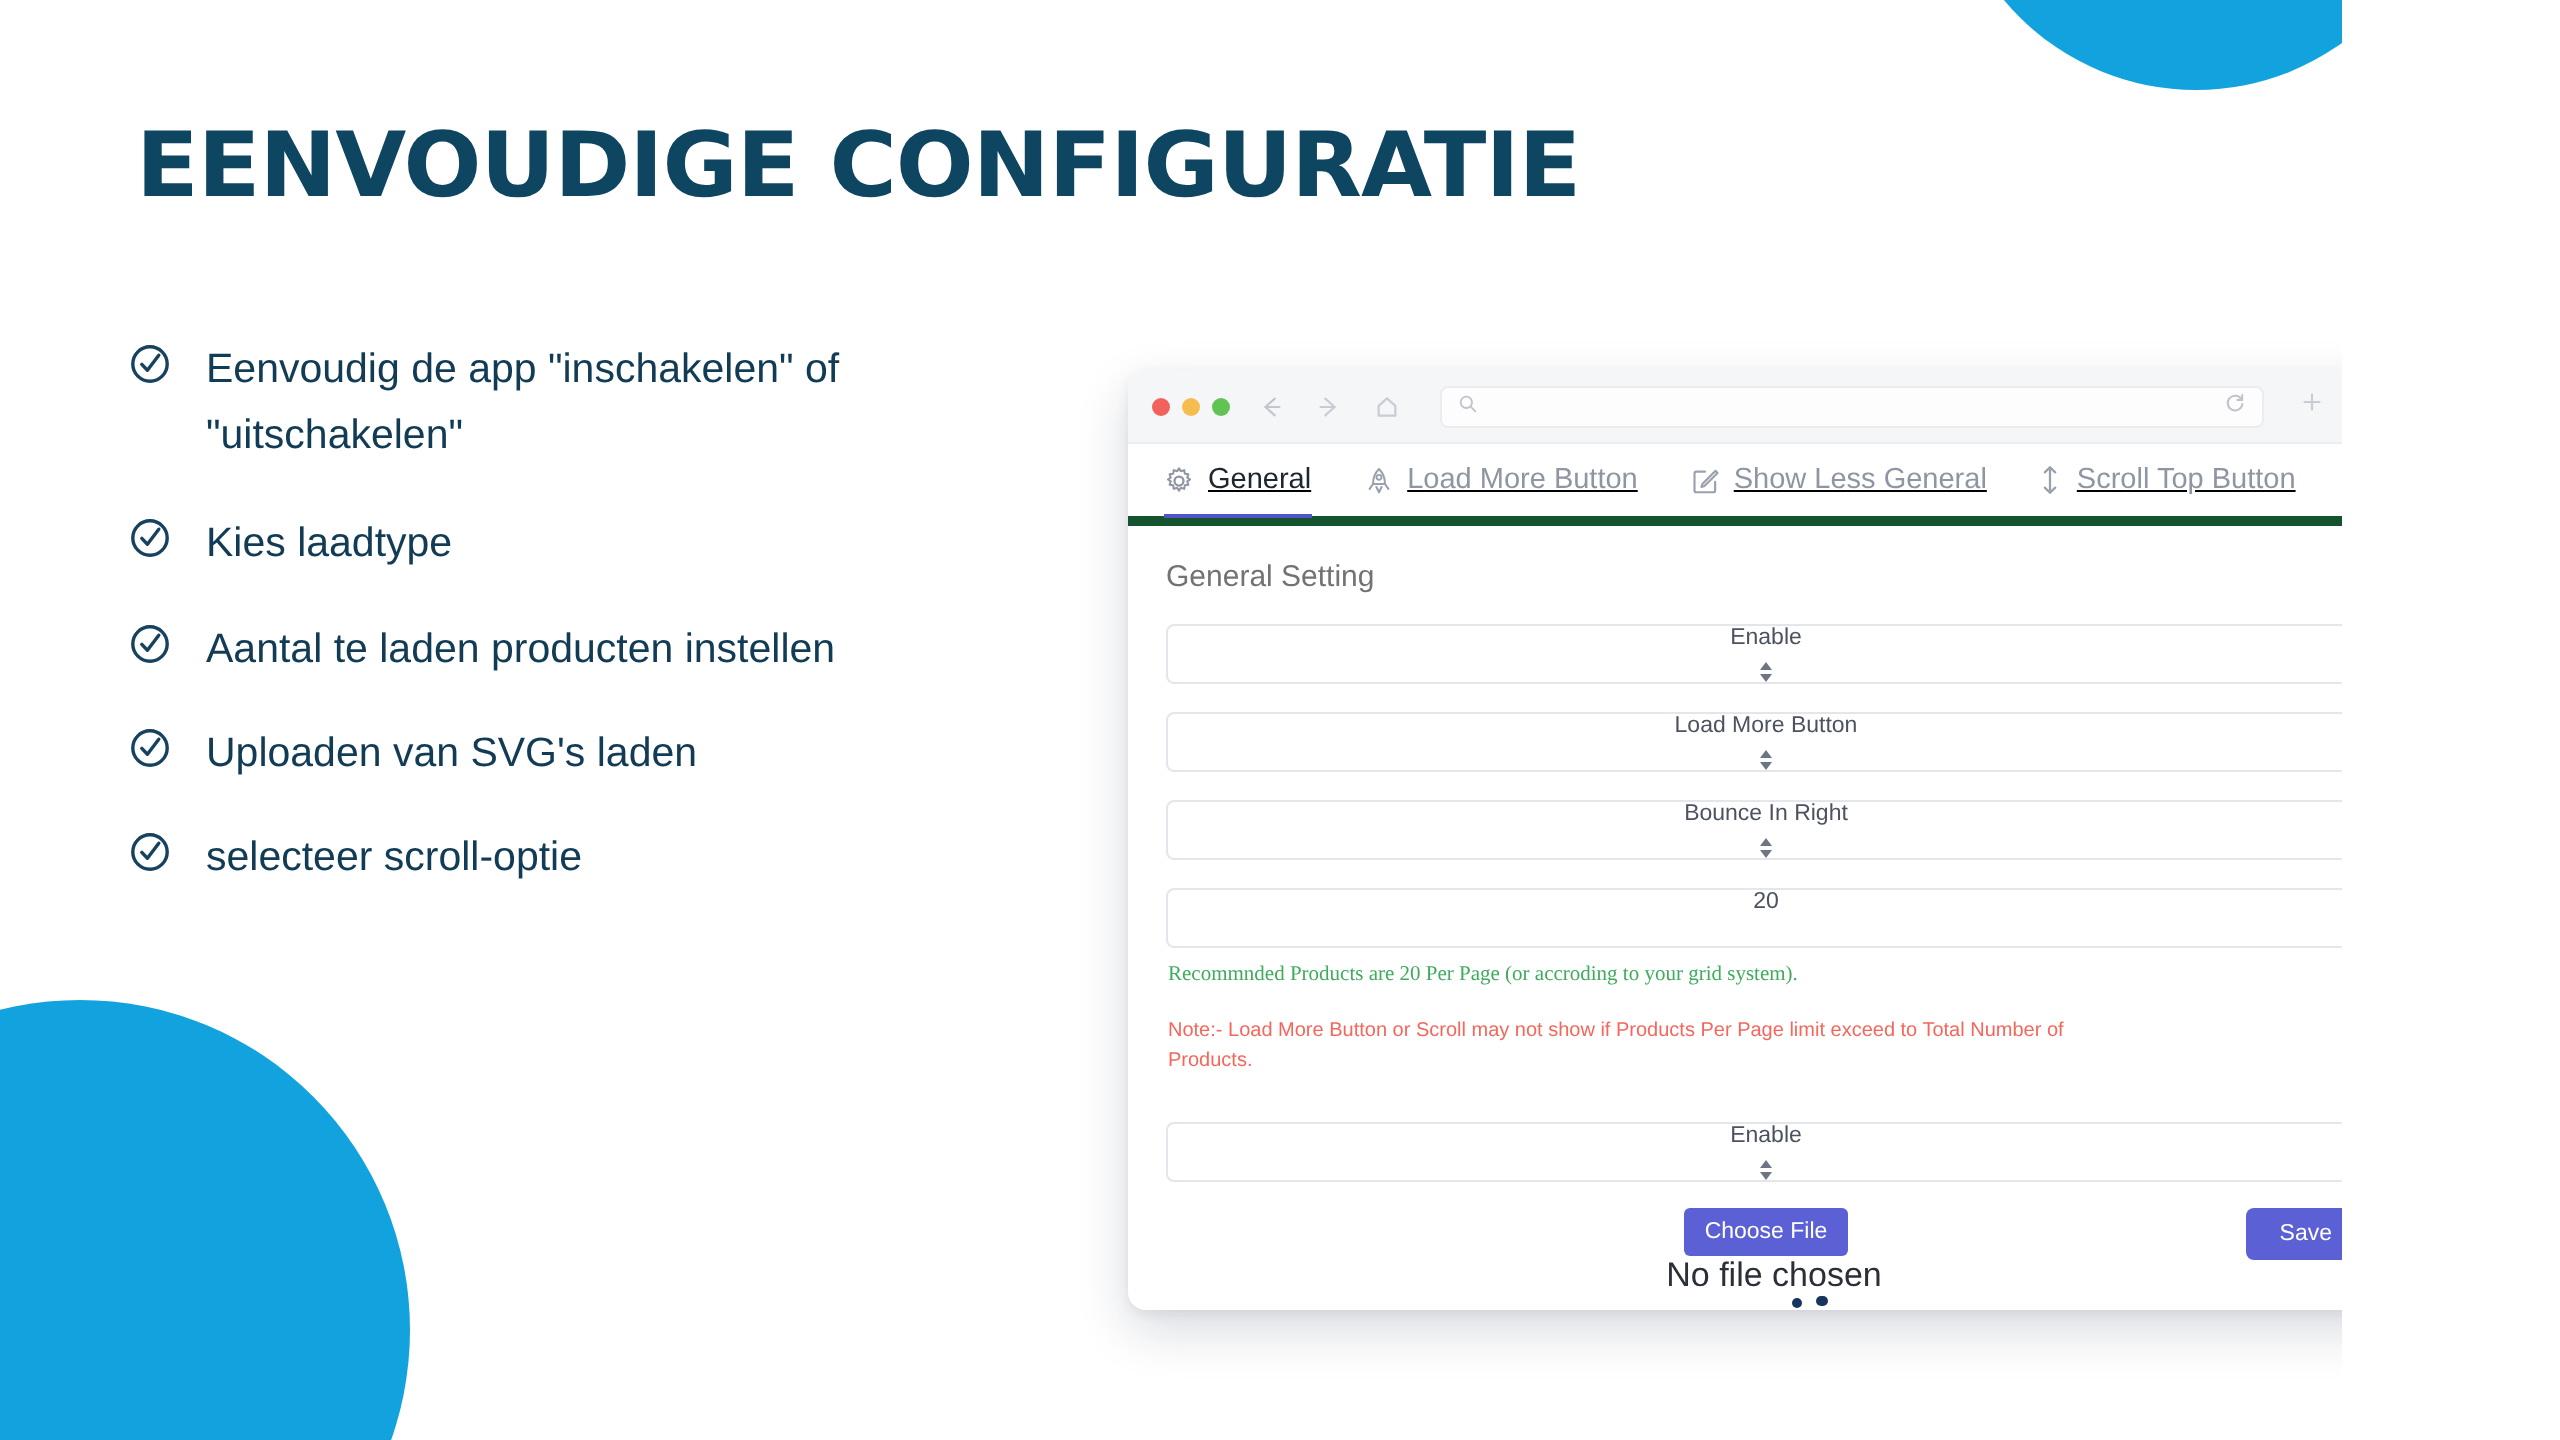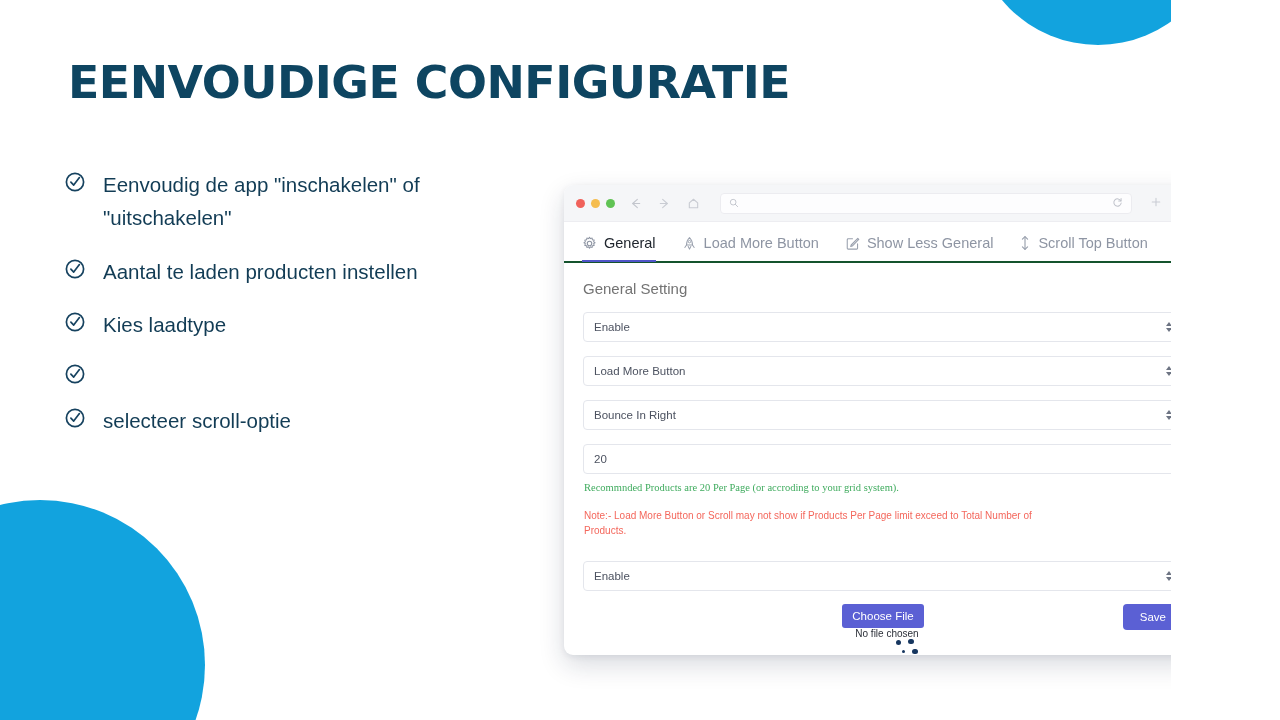--- a/index.html
+++ b/index.html
@@ -59,40 +59,40 @@
     border-radius: 4px; display: flex; align-items: center;
     padding: 0 8px; max-width: 528px;
   }
   .omni-val { flex: 1; font-size: 10px; color: #b9bcc4; padding-left: 6px; }
   .chrome-right { display: flex; align-items: center; gap: 15px; color: #c9ccd3; margin-left: 18px; }
 
   
   .tabs {
     display: flex; align-items: flex-end; gap: 26px;
     padding: 10px 18px 0 18px; height: 41px;
-    border-bottom: 2px solid #14532d; background: #fff;
+    border-bottom: 5px solid #14532d; background: #fff; text-decoration: underline;
   }
   .tab {
     display: flex; align-items: center; gap: 7px;
     font-size: 14.5px; color: #8e95a3; padding-bottom: 9px;
     border-bottom: 2.5px solid transparent; position: relative; top: 1px;
     cursor: pointer; white-space: nowrap;
   }
   .tab.active { color: #20262e; border-bottom-color: #4f54c8; }
   .tab svg { display: block; flex: 0 0 auto; }
 
   
   .body { padding: 17px 19px 0 19px; }
   .sect-title { font-size: 15px; color: #737373; margin-bottom: 15px; }
 
   .field {
     width: 100%; height: 30px; border: 1px solid #e4e6ec; border-radius: 4px;
     background: #fff; display: flex; align-items: center;
     padding: 0 10px; margin-bottom: 14px; position: relative;
-    font-size: 11.5px; color: #4c5260; cursor: pointer;
+    font-size: 11.5px; color: #4c5260; cursor: pointer; flex-direction: column;
   }
   .field .val { flex: 1; }
   .stepper { display: flex; flex-direction: column; align-items: center; gap: 2px; }
   .stepper i {
     display: block; width: 0; height: 0;
     border-left: 3.5px solid transparent; border-right: 3.5px solid transparent;
   }
   .stepper i.up { border-bottom: 4px solid #6d7483; }
   .stepper i.dn { border-top: 4px solid #6d7483; }
 
@@ -105,21 +105,21 @@
   }
 
   .footer-row {
     display: flex; align-items: center; margin-top: 2px; position: relative; flex-direction: column;
   }
   .choose-file {
     background: #5b60d4; color: #fff; font-size: 11.5px;
     padding: 6px 10px; border-radius: 3px; border: none; cursor: pointer;
     font-family: "Liberation Sans", sans-serif;
   }
-  .no-file { font-size: 10px; color: #2b2f38; margin-left: 8px; }
+  .no-file { font-size: 17px; color: #2b2f38; margin-left: 8px; }
   .spinner {
     margin-left: 50px; width: 26px; height: 26px; position: relative;
   }
   .spinner b { position: absolute; background: #16365f; border-radius: 50%; display:block; }
   .save-btn {
     position: absolute; right: 0;
     background: #5b60d4; color: #fff; font-size: 11.5px;
     padding: 7px 17px; border-radius: 4px; border: none; cursor: pointer;
     font-family: "Liberation Sans", sans-serif;
   }
@@ -144,38 +144,39 @@
       </span>
       <span class="bullet-text">Eenvoudig de app "inschakelen" of "uitschakelen"</span>
     </div>
     <div class="bullet">
       <span class="bullet-icon">
         <svg width="22" height="22" viewBox="0 0 22 22">
             <circle cx="11" cy="11" r="8.6" fill="none" stroke="#16425f" stroke-width="1.7"></circle>
             <path d="M6.9 11.2 L9.7 14.1 L15.4 6.6" fill="none" stroke="#16425f" stroke-width="1.7" stroke-linecap="round" stroke-linejoin="round"></path>
           </svg>
       </span>
+      <span class="bullet-text">Kies laadtype</span>
+    </div>
+    <div class="bullet">
+      <span class="bullet-icon">
+        <svg width="22" height="22" viewBox="0 0 22 22">
+            <circle cx="11" cy="11" r="8.6" fill="none" stroke="#16425f" stroke-width="1.7"></circle>
+            <path d="M6.9 11.2 L9.7 14.1 L15.4 6.6" fill="none" stroke="#16425f" stroke-width="1.7" stroke-linecap="round" stroke-linejoin="round"></path>
+          </svg>
+      </span>
       <span class="bullet-text">Aantal te laden producten instellen</span>
     </div>
     <div class="bullet">
       <span class="bullet-icon">
         <svg width="22" height="22" viewBox="0 0 22 22">
             <circle cx="11" cy="11" r="8.6" fill="none" stroke="#16425f" stroke-width="1.7"></circle>
             <path d="M6.9 11.2 L9.7 14.1 L15.4 6.6" fill="none" stroke="#16425f" stroke-width="1.7" stroke-linecap="round" stroke-linejoin="round"></path>
           </svg>
       </span>
-      <span class="bullet-text">Kies laadtype</span>
-    </div>
-    <div class="bullet">
-      <span class="bullet-icon">
-        <svg width="22" height="22" viewBox="0 0 22 22">
-            <circle cx="11" cy="11" r="8.6" fill="none" stroke="#16425f" stroke-width="1.7"></circle>
-            <path d="M6.9 11.2 L9.7 14.1 L15.4 6.6" fill="none" stroke="#16425f" stroke-width="1.7" stroke-linecap="round" stroke-linejoin="round"></path>
-          </svg>
-      </span>
+      <span class="bullet-text">Uploaden van SVG's laden</span>
     </div>
     <div class="bullet">
       <span class="bullet-icon">
         <svg width="22" height="22" viewBox="0 0 22 22">
             <circle cx="11" cy="11" r="8.6" fill="none" stroke="#16425f" stroke-width="1.7"></circle>
             <path d="M6.9 11.2 L9.7 14.1 L15.4 6.6" fill="none" stroke="#16425f" stroke-width="1.7" stroke-linecap="round" stroke-linejoin="round"></path>
           </svg>
       </span>
       <span class="bullet-text">selecteer scroll-optie</span>
     </div>

